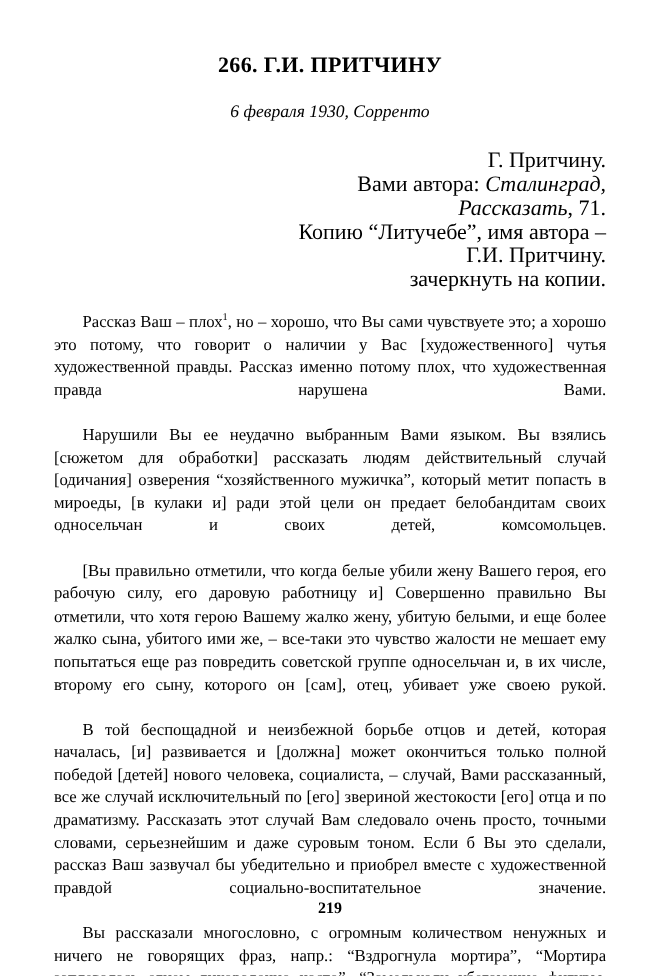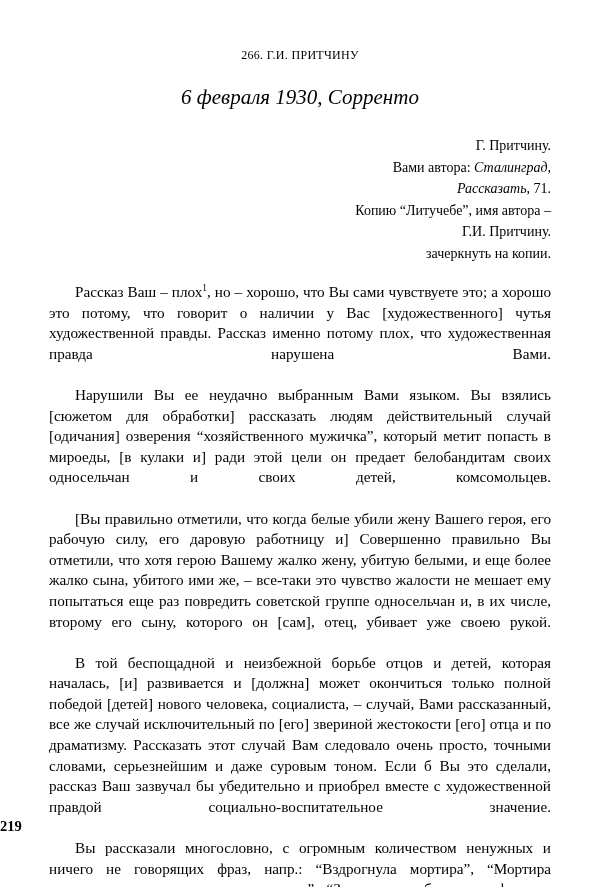--- a/index.html
+++ b/index.html
@@ -22,34 +22,34 @@
     height: 887px;
   }
   .content {
     position: absolute;
     left: 49px;
     top: 0;
     width: 502px;
   }
   .letter-title {
     text-align: center;
-    font-weight: normal;
-    font-size: 12px;
+    font-weight: bold;
+    font-size: 20px;
     letter-spacing: 0.3px;
     margin-top: 48px;
   }
   .letter-date {
     text-align: center;
     font-style: italic;
-    font-size: 21px;
+    font-size: 16px;
     margin-top: 22px;
   }
   .address-block {
     text-align: right;
-    font-size: 14px;
+    font-size: 20px;
     line-height: 21.5px;
     margin-top: 25px;
   }
   .address-block .ln {
     display: block;
     white-space: nowrap;
   }
   .address-block i {
     font-style: italic;
   }
@@ -80,21 +80,21 @@
   sup {
     font-size: 0.62em;
     vertical-align: super;
     line-height: 0;
   }
   .page-number {
     position: absolute;
     left: 0;
     top: 818px;
     width: 600px;
-    text-align: left;
+    text-align: center;
     font-weight: bold;
     font-size: 14.5px;
   }
 </style>
 </head>
 <body>
 
 <div class="page">
   <div class="content">
 

